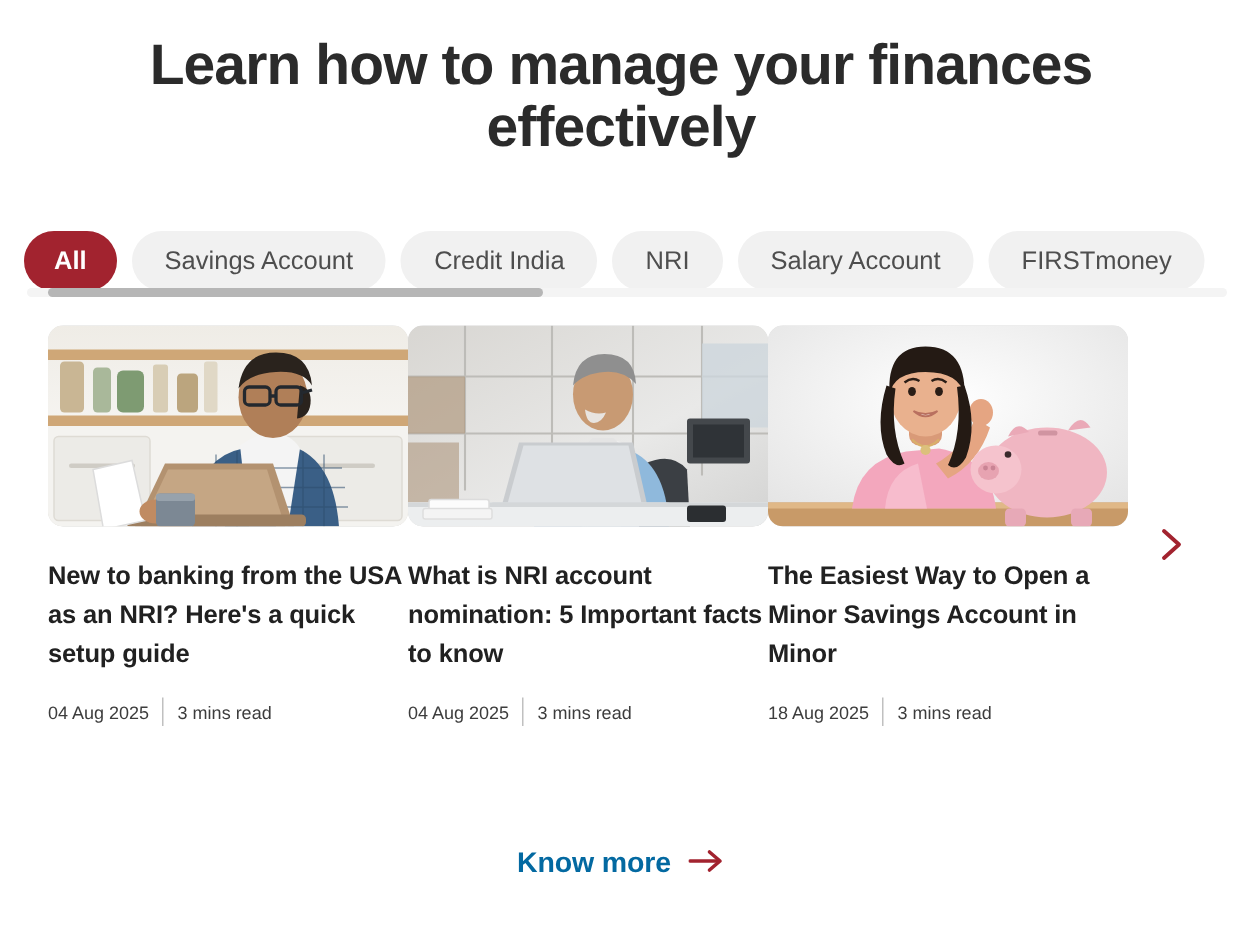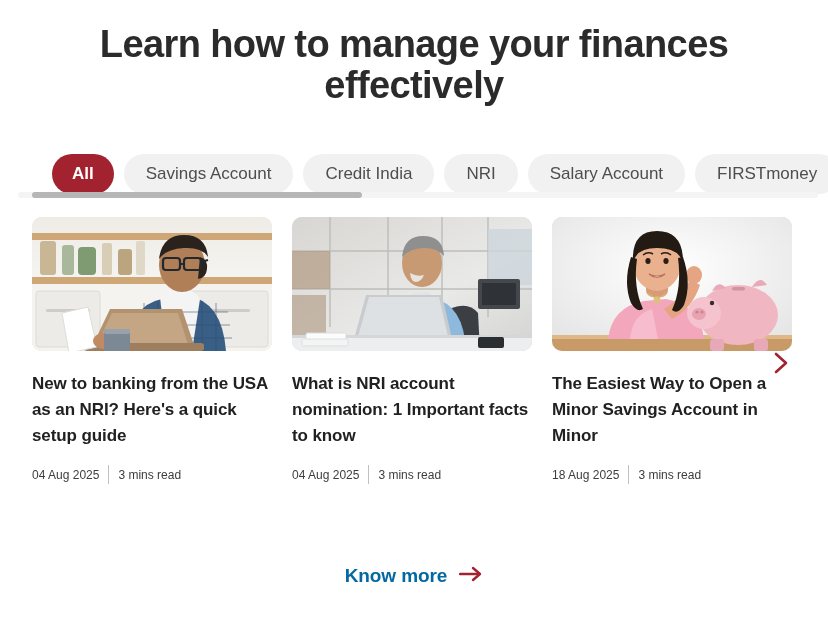--- a/index.html
+++ b/index.html
@@ -25,21 +25,21 @@
 
   
   .tabs-wrap {
     position: absolute;
     top: 153px; left: 0px; width: 828px; height: 42px;
     overflow: hidden;
   }
   .tabs {
     display: flex; align-items: center;
     gap: 10px;
-    padding-left: 52px;
+    padding-left: 16px;
     height: 42px;
     white-space: nowrap;
   }
   .tab {
     flex: 0 0 auto;
     height: 40px;
     border-radius: 20px;
     background: #f1f1f1;
     color: #4e4e4e;
     font-size: 17px;
@@ -69,21 +69,20 @@
     background: #b6b6b6;
     border-radius: 3px;
     cursor: pointer;
   }
 
   
   .cards {
     position: absolute;
     top: 217px; left: 32px;
     display: flex;
-    gap: 20px;
   }
   .card { width: 240px; position: relative; }
   .card-img {
     width: 240px; height: 134px;
     border-radius: 10px;
     overflow: hidden;
     position: relative;
     background: #dcdcdc;
   }
   .card-img svg { display:block; width:240px; height:134px; }
@@ -278,21 +277,21 @@
           <rect x="54" y="118" width="122" height="9" rx="3" fill="#b3b7bb"></rect>
 
           <rect x="0" y="118" width="240" height="16" fill="#eceeef"></rect>
           <rect x="0" y="118" width="240" height="3" fill="#d4d7d9"></rect>
 
           <rect x="186" y="120" width="26" height="11" rx="2" fill="#2b2e31"></rect>
           <rect x="14" y="116" width="40" height="9" rx="1.5" fill="#fcfcfc" stroke="#dcdcdc"></rect>
           <rect x="10" y="122" width="46" height="7" rx="1.5" fill="#f4f4f4" stroke="#dedede"></rect>
         </svg>
       </div>
-      <div class="card-title">What is NRI account nomination: 1 Important facts to know</div>
+      <div class="card-title">What is NRI account nomination: 5 Important facts to know</div>
       <div class="card-meta">
         <span>04 Aug 2025</span>
         <span class="meta-sep"></span>
         <span>3 mins read</span>
       </div>
     </div>
 
     <div class="card">
       <div class="card-img">
         <svg viewBox="0 0 240 134" preserveAspectRatio="none" aria-hidden="true">

